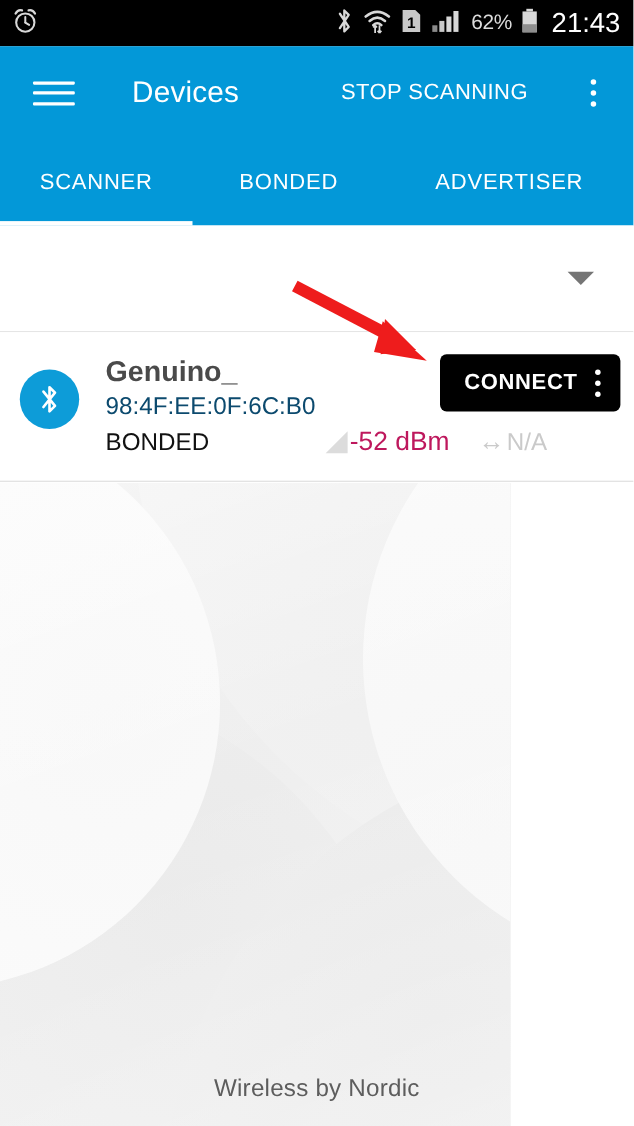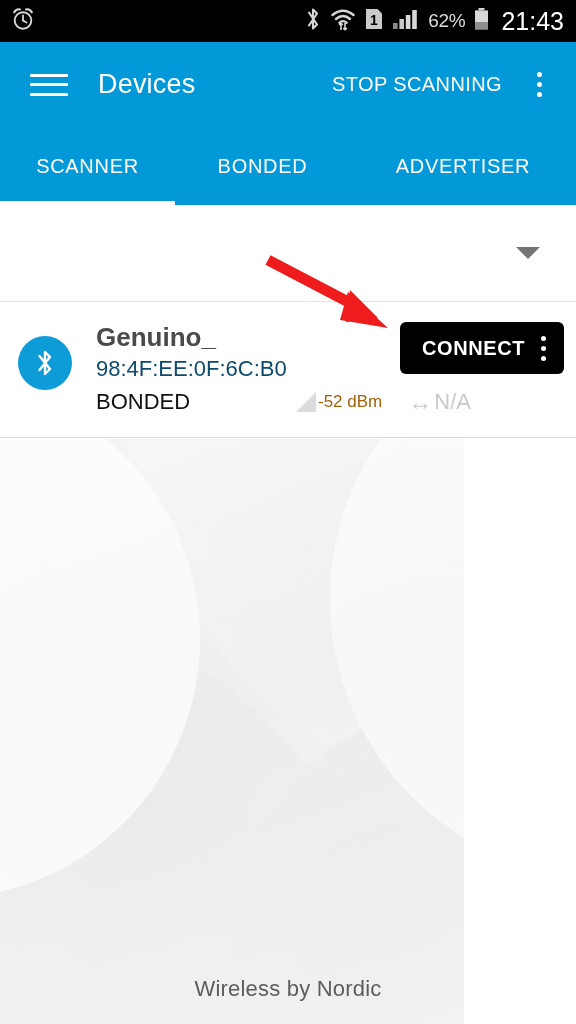--- a/index.html
+++ b/index.html
@@ -23,21 +23,21 @@
   .sb-ico { display:block; }
   .battery-pct { font-size:19px; color:#dcdcdc; letter-spacing:-0.3px; }
   .clock { font-size:25px; color:#ffffff; letter-spacing:0px; margin-left:3px; }
 
   
   .app-bar {
     position:absolute; top:42px; left:0; width:576px; height:163px;
     background:#0398d8;
   }
   .app-bar-top {
-    height:85px; display:flex; align-items:center; padding:0 16px;
+    height:85px; display:flex; align-items:center; padding:0 16px;gap:22px;
   }
   .hamburger { width:38px; height:30px; margin-left:14px; margin-right:30px;
     display:flex; flex-direction:column; justify-content:space-between;
     padding:4px 0; cursor:pointer; }
   .hamburger span { display:block; height:3px; background:#ffffff; border-radius:1px; }
   .app-title { color:#ffffff; font-size:27px; font-weight:400; letter-spacing:0.2px; }
   .appbar-spacer { flex:1; }
   .action-text { color:#ffffff; font-size:20px; letter-spacing:0.4px; cursor:pointer; }
   .overflow-dots { width:38px; display:flex; flex-direction:column; align-items:center;
     gap:5px; margin-left:18px; margin-right:2px; cursor:pointer; }
@@ -72,21 +72,21 @@
     padding:20px 16px 0 16px; display:flex;
   }
   .bt-badge { width:54px; height:54px; border-radius:50%; background:#0d9cd8;
     display:flex; align-items:center; justify-content:center; flex:0 0 auto;
     margin-top:14px; margin-left:2px; }
   .device-info { margin-left:24px; flex:1; padding-top:2px; position:relative; }
   .device-name { font-size:26px; font-weight:bold; color:#4a4a4a; line-height:1.05; }
   .device-addr { font-size:22px; color:#0c4a6e; margin-top:6px; line-height:1.1; }
   .device-meta-line { display:flex; align-items:center; margin-top:7px; }
   .device-state { font-size:22px; color:#111111; width:200px; }
-  .rssi-block { display:flex; align-items:center; color:#a16207; font-size:17px; }
+  .rssi-block { display:flex; align-items:center; color:#be185d; font-size:24px; }
   .rssi-bars { width:0; height:0; border-left:20px solid transparent;
     border-bottom:20px solid #dcdcdc; margin-right:2px; }
   .interval-block { display:flex; align-items:center; color:#cacaca; font-size:22px;
     margin-left:26px; }
   .arrows-glyph { font-size:24px; margin-right:2px; color:#cacaca; }
 
   
   .connect-btn {
     position:absolute; top:322px; right:12px; width:164px; height:52px;
     background:#000000; border-radius:6px; display:flex; align-items:center;

